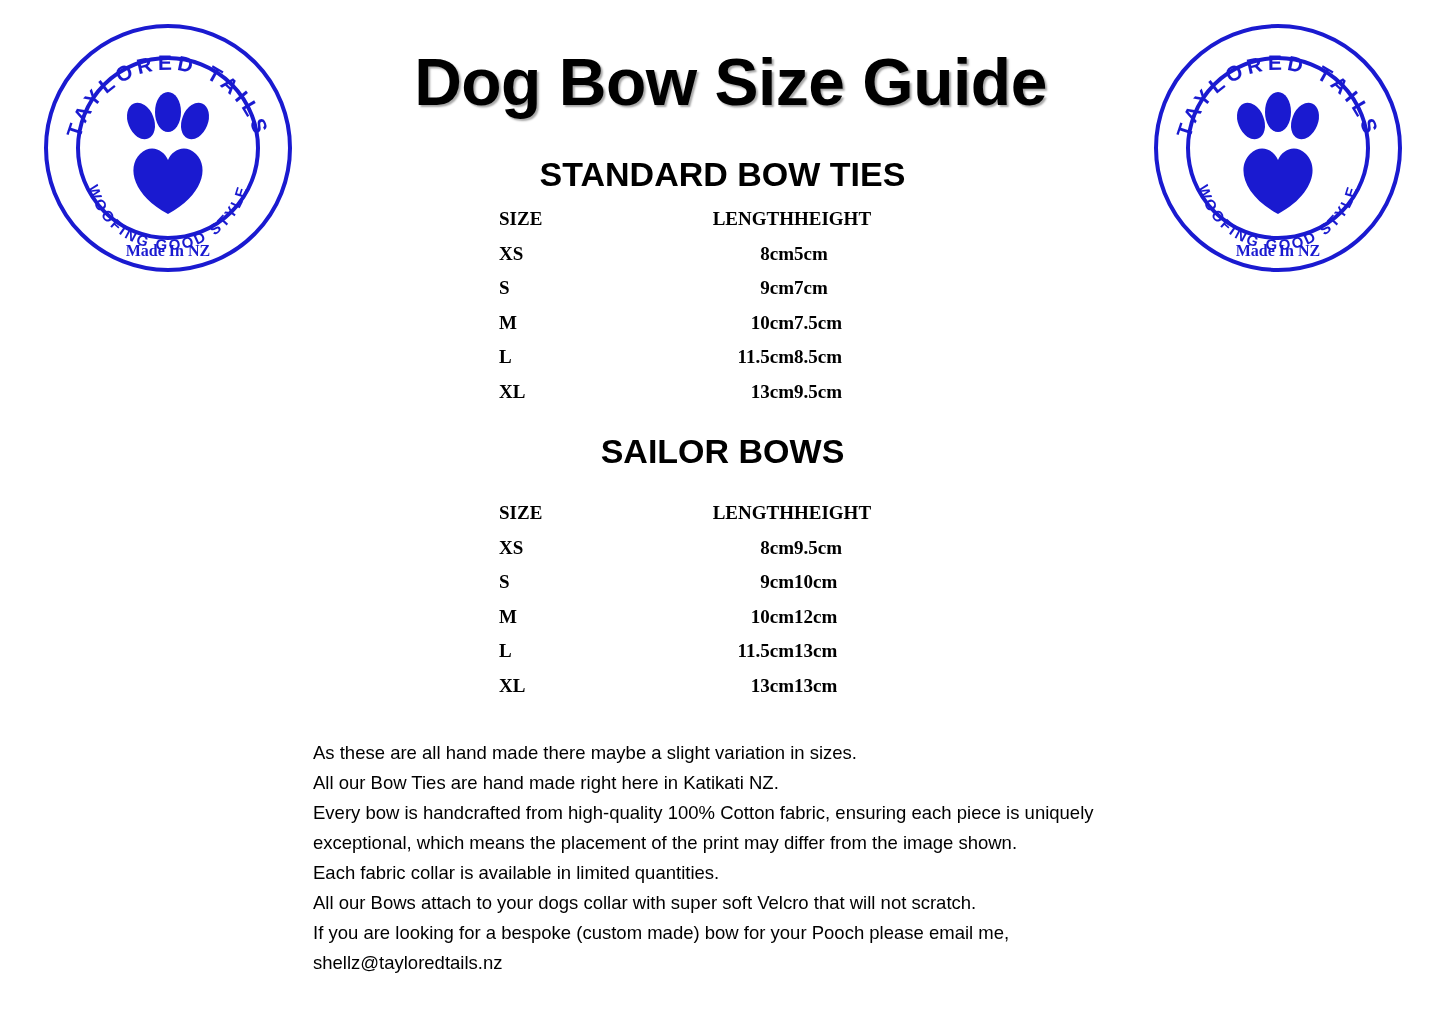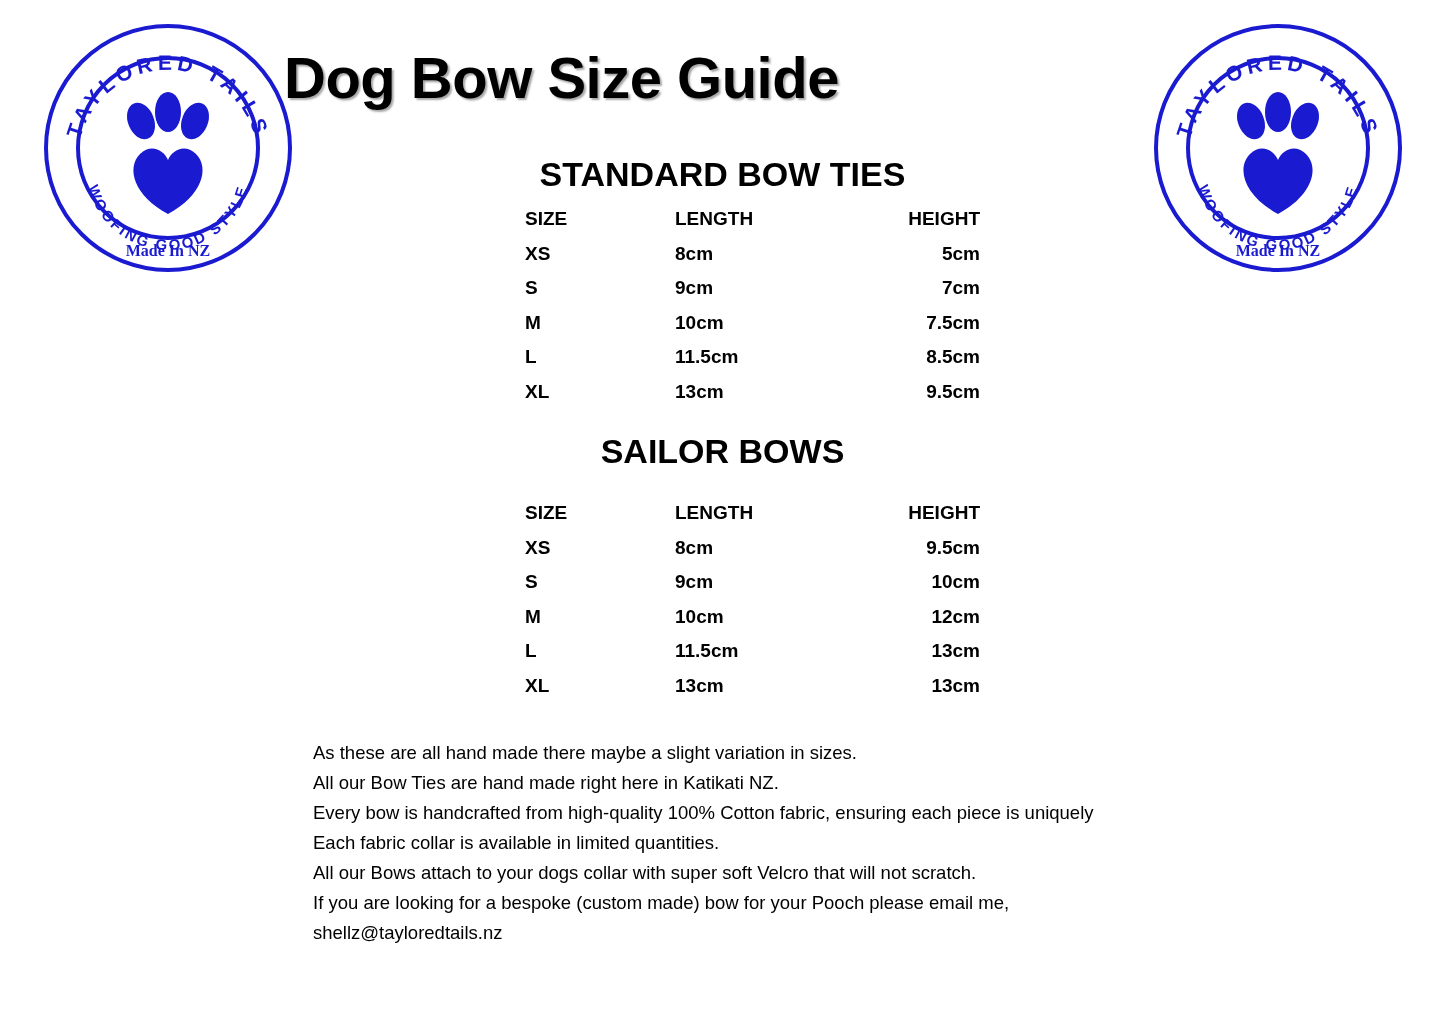--- a/index.html
+++ b/index.html
@@ -25,24 +25,24 @@
   }
   .logo-left  { left: 38px; }
   .logo-right { left: 1148px; }
 
   .logo svg { display: block; width: 100%; height: 100%; }
 
   
   .page-title {
     position: absolute;
     top: 44px;
-    left: 284px;
+    left: 308px;
     width: 845px;
-    text-align: left;
-    font-size: 58px;
+    text-align: center;
+    font-size: 66px;
     font-weight: bold;
     letter-spacing: -0.5px;
     text-shadow: 2px 2px 2px rgba(0,0,0,0.35);
     white-space: nowrap;
   }
 
   
   .section-heading {
     position: absolute;
     width: 845px;
@@ -50,39 +50,40 @@
     text-align: center;
     font-size: 34px;
     font-weight: bold;
   }
   #heading-standard { top: 155px; }
   #heading-sailor   { top: 432px; }
 
   
   .size-table {
     position: absolute;
-    left: 525px;
+    left: 499px;
     border-collapse: collapse;
     font-size: 19px;
     font-weight: bold;
+    font-family: Liberation Serif, serif;
   }
   #table-standard { top: 202px; }
   #table-sailor   { top: 496px; }
 
   .size-table td, .size-table th {
     text-align: left;
     padding: 0;
     font-weight: bold;
     line-height: 34.5px;
     height: 34.5px;
     vertical-align: top;
   }
   .size-table .col-size   { width: 150px; }
-  .size-table .col-length { width: 145px; }
-  .size-table .col-height { width: 160px; text-align: right; }
+  .size-table .col-length { width: 145px; text-align: right; }
+  .size-table .col-height { width: 160px; }
 
   .size-table thead th { font-size: 19px; }
 
   
   .notes {
     position: absolute;
     left: 313px;
     top: 738px;
     width: 1100px;
     font-size: 18.5px;
@@ -220,17 +221,18 @@
       <td class="col-length">13cm</td>
       <td class="col-height">13cm</td>
     </tr>
   </tbody>
 </table>
 
 <div class="notes">
   <p>As these are all hand made there maybe a slight variation in sizes.</p>
   <p>All our Bow Ties are hand made right here in Katikati NZ.</p>
   <p>Every bow is handcrafted from high-quality 100% Cotton fabric, ensuring each piece is uniquely</p>
+  <p>exceptional, which means the placement of the print may differ from the image shown.</p>
   <p>Each fabric collar is available in limited quantities.</p>
   <p>All our Bows attach to your dogs collar with super soft Velcro that will not scratch.</p>
   <p>If you are looking for a bespoke (custom made) bow for your Pooch please email me,</p>
   <p>shellz@tayloredtails.nz</p>
 </div>
 
 </body></html>

